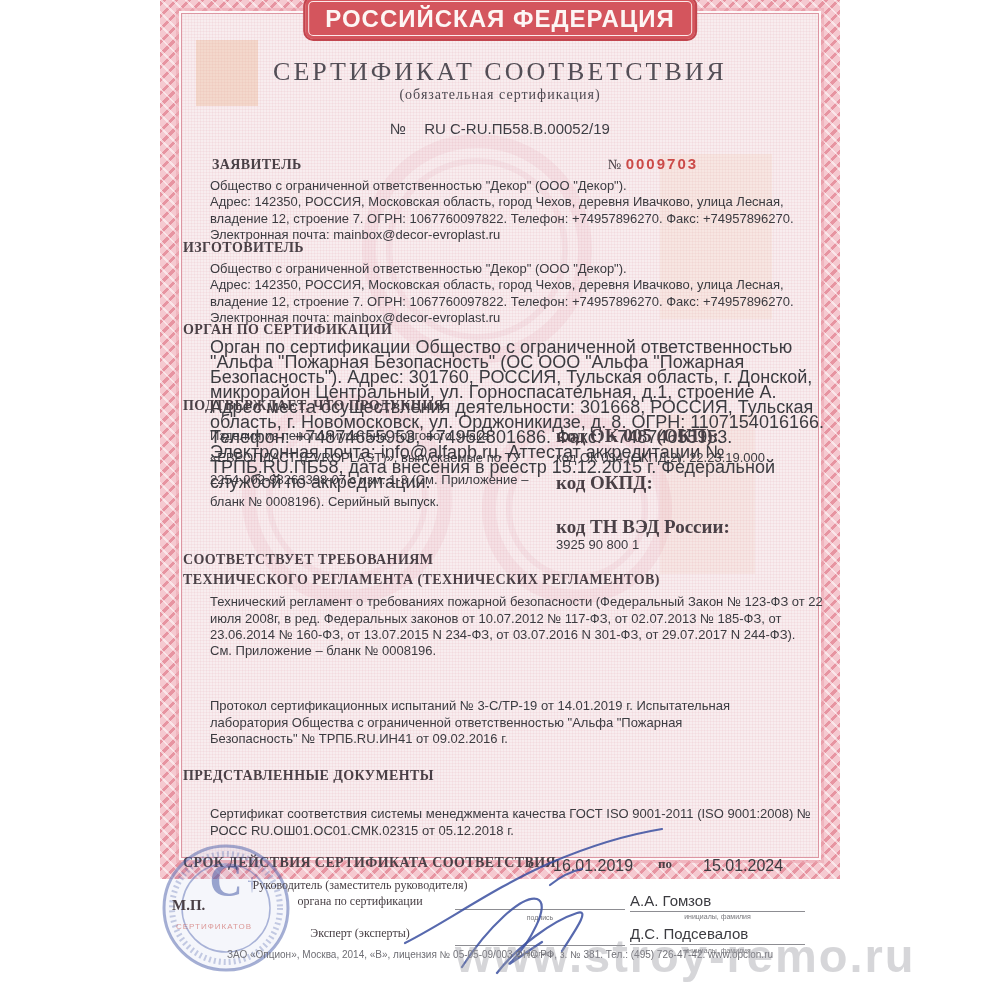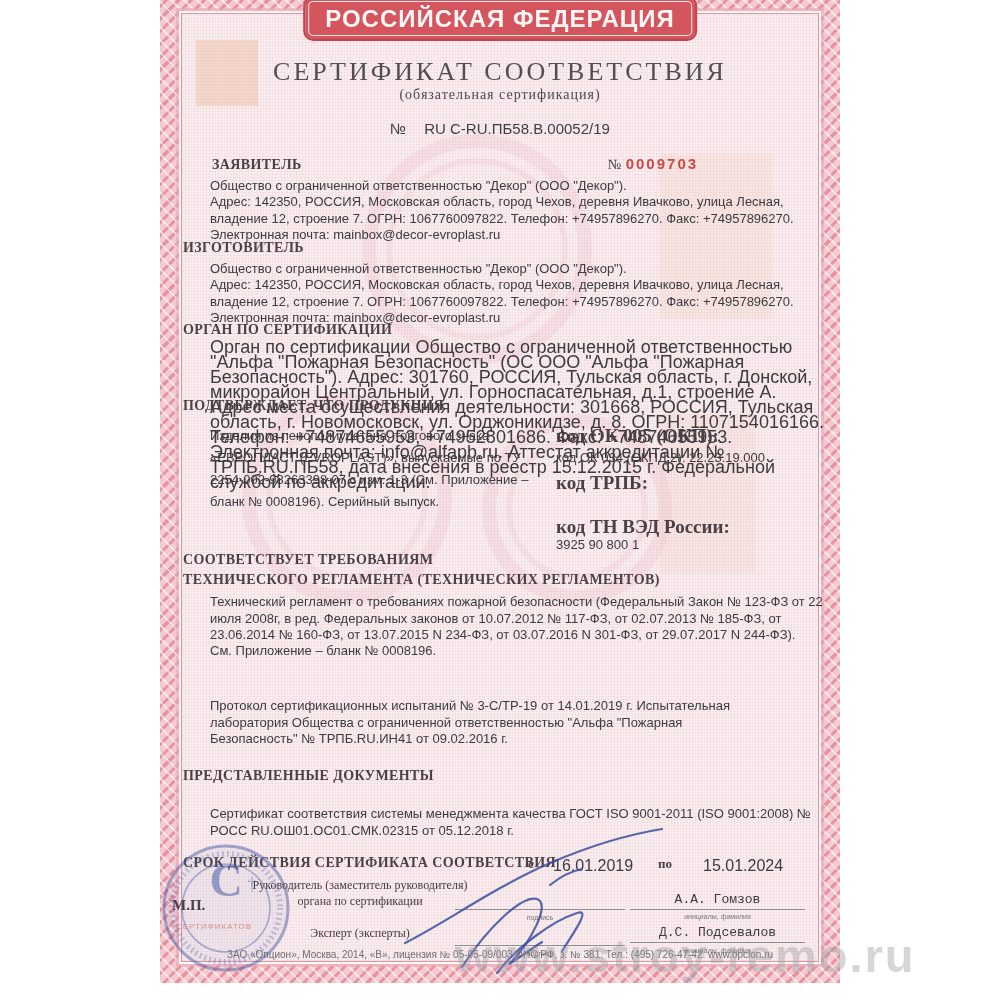--- a/index.html
+++ b/index.html
@@ -1,21 +1,21 @@
 <!DOCTYPE html>
 <html><head>
 <meta charset="utf-8">
 <style>
   * { margin:0; padding:0; box-sizing:border-box; }
   html,body { width:1000px; height:1000px; background:#ffffff; font-family:"Liberation Sans",sans-serif; }
   #canvas { position:relative; width:1000px; height:1000px; background:#ffffff; overflow:hidden; }
 
   
   .page {
-    position:absolute; left:160px; top:0; width:680px; height:983px;
+    position:absolute; left:160px; top:0; width:680px; height:879px;
     background:
       repeating-linear-gradient(45deg, rgba(255,255,255,0.55) 0 2px, rgba(255,255,255,0) 2px 9px),
       repeating-linear-gradient(-45deg, #e794a1 0 3px, #f5c9d0 3px 9px),
       #eca6b1;
   }
   .inner {
     position:absolute; left:21px; right:21px; top:13px; bottom:21px;
     background:
       repeating-linear-gradient(0deg, rgba(228,168,178,0.14) 0 1px, rgba(0,0,0,0) 1px 3px),
       repeating-linear-gradient(90deg, rgba(228,168,178,0.14) 0 1px, rgba(0,0,0,0) 1px 3px),
@@ -49,21 +49,21 @@
   .serial { font-weight:bold; letter-spacing:2px; color:#cb4a48; }
   .code-h { position:absolute; font-family:"Liberation Serif",serif; font-weight:bold; font-size:19px; color:#4a4046; }
   .code-v { position:absolute; font-size:13px; color:#3b3b40; }
   .date-txt { position:absolute; font-size:16px; color:#3b3b40; }
   .prep { position:absolute; font-family:"Liberation Serif",serif; font-weight:bold; font-size:13px; color:#4a4046; }
 
   
   .role { position:absolute; font-family:"Liberation Serif",serif; font-size:12px; color:#453d42; text-align:center; line-height:15px; }
   .sig-line { position:absolute; border-bottom:1px solid #8d8d92; }
   .sig-sub { position:absolute; font-size:7px; color:#77777c; text-align:center; }
-  .name-val { position:absolute; font-size:13px; color:#3b3b40; text-align:center;font-family:Liberation Mono, monospace; }
+  .name-val { position:absolute; font-size:15px; color:#3b3b40; text-align:left; }
   .mp { position:absolute; font-family:"Liberation Serif",serif; font-weight:bold; font-size:15px; color:#4a4046; }
   .red-micro { position:absolute; font-size:8px; color:rgba(198,74,70,0.55); letter-spacing:1px; }
   .imprint { position:absolute; font-size:10px; color:#6e6e74; width:100%; text-align:center; }
   .watermark { position:absolute; font-size:47px; font-weight:bold; color:rgba(158,158,164,0.42); letter-spacing:2px; white-space:nowrap; }
   svg { position:absolute; overflow:visible; }
 </style>
 </head>
 <body>
 
 <div id="canvas">
@@ -101,21 +101,21 @@
     <div class="body-txt" style="left:50px; top:277px; width:628px;">Адрес: 142350, РОССИЯ, Московская область, город Чехов, деревня Ивачково, улица Лесная, владение 12, строение 7. ОГРН: 1067760097822. Телефон: +74957896270. Факс: +74957896270.</div>
     <div class="body-txt" style="left:50px; top:310px; width:628px;">Электронная почта: mainbox@decor-evroplast.ru</div>
 
     <div class="h" style="left:23px; top:322px;">ОРГАН ПО СЕРТИФИКАЦИИ</div>
     <div class="small-txt" style="left:50px; top:340px; width:618px;">Орган по сертификации Общество с ограниченной ответственностью "Альфа "Пожарная Безопасность" (ОС ООО "Альфа "Пожарная Безопасность"). Адрес: 301760, РОССИЯ, Тульская область, г. Донской, микрорайон Центральный, ул. Горноспасательная, д.1, строение А. Адрес места осуществления деятельности: 301668, РОССИЯ, Тульская область, г. Новомосковск, ул. Орджоникидзе, д. 8. ОГРН: 1107154016166. Телефон: +74874655953, +74952801686. Факс: +74874655953. Электронная почта: info@alfapb.ru. Аттестат аккредитации № ТРПБ.RU.ПБ58, дата внесения в реестр 15.12.2015 г. Федеральной службой по аккредитации.</div>
 
     <div class="h" style="left:23px; top:398px;">ПОДТВЕРЖДАЕТ, ЧТО ПРОДУКЦИЯ</div>
     <div class="body-txt" style="left:50px; top:425px; width:345px; line-height:22px;">Изделия из пенополиуретана, торгового знака «ЕВРОПЛАСТ (EVROPLAST)», выпускаемые по ТУ 2254-002-98263398-07 с изм. 1-3 (См. Приложение – бланк № 0008196). Серийный выпуск.</div>
     <div class="code-h" style="left:396px; top:425px;">код ОК 005 (ОКП):</div>
     <div class="code-v" style="left:396px; top:450px;">код ОК 034 (ОКПД 2): 22.23.19.000</div>
-    <div class="code-h" style="left:396px; top:472px;">код ТРПБ:</div>
+    <div class="code-h" style="left:396px; top:472px;">код ОКПД:</div>
     <div class="code-h" style="left:396px; top:516px;">код ТН ВЭД России:</div>
     <div class="code-v" style="left:396px; top:537px;">3925 90 800 1</div>
 
     <div class="h" style="left:23px; top:572px;">ТЕХНИЧЕСКОГО РЕГЛАМЕНТА (ТЕХНИЧЕСКИХ РЕГЛАМЕНТОВ)</div>
     <div class="h" style="left:23px; top:552px;">СООТВЕТСТВУЕТ ТРЕБОВАНИЯМ</div>
     <div class="body-txt" style="left:50px; top:594px; width:628px;">Технический регламент о требованиях пожарной безопасности (Федеральный Закон № 123-ФЗ от 22 июля 2008г, в ред. Федеральных законов от 10.07.2012 № 117-ФЗ, от 02.07.2013 № 185-ФЗ, от 23.06.2014 № 160-ФЗ, от 13.07.2015 N 234-ФЗ, от 03.07.2016 N 301-ФЗ, от 29.07.2017 N 244-ФЗ).</div>
     <div class="body-txt" style="left:50px; top:643px; width:628px;">См. Приложение – бланк № 0008196.</div>
 
     <div class="body-txt" style="left:50px; top:698px; width:560px;">Протокол сертификационных испытаний № 3-С/ТР-19 от 14.01.2019 г.  Испытательная лаборатория Общества с ограниченной ответственностью "Альфа "Пожарная Безопасность" № ТРПБ.RU.ИН41 от 09.02.2016 г.</div>
 

